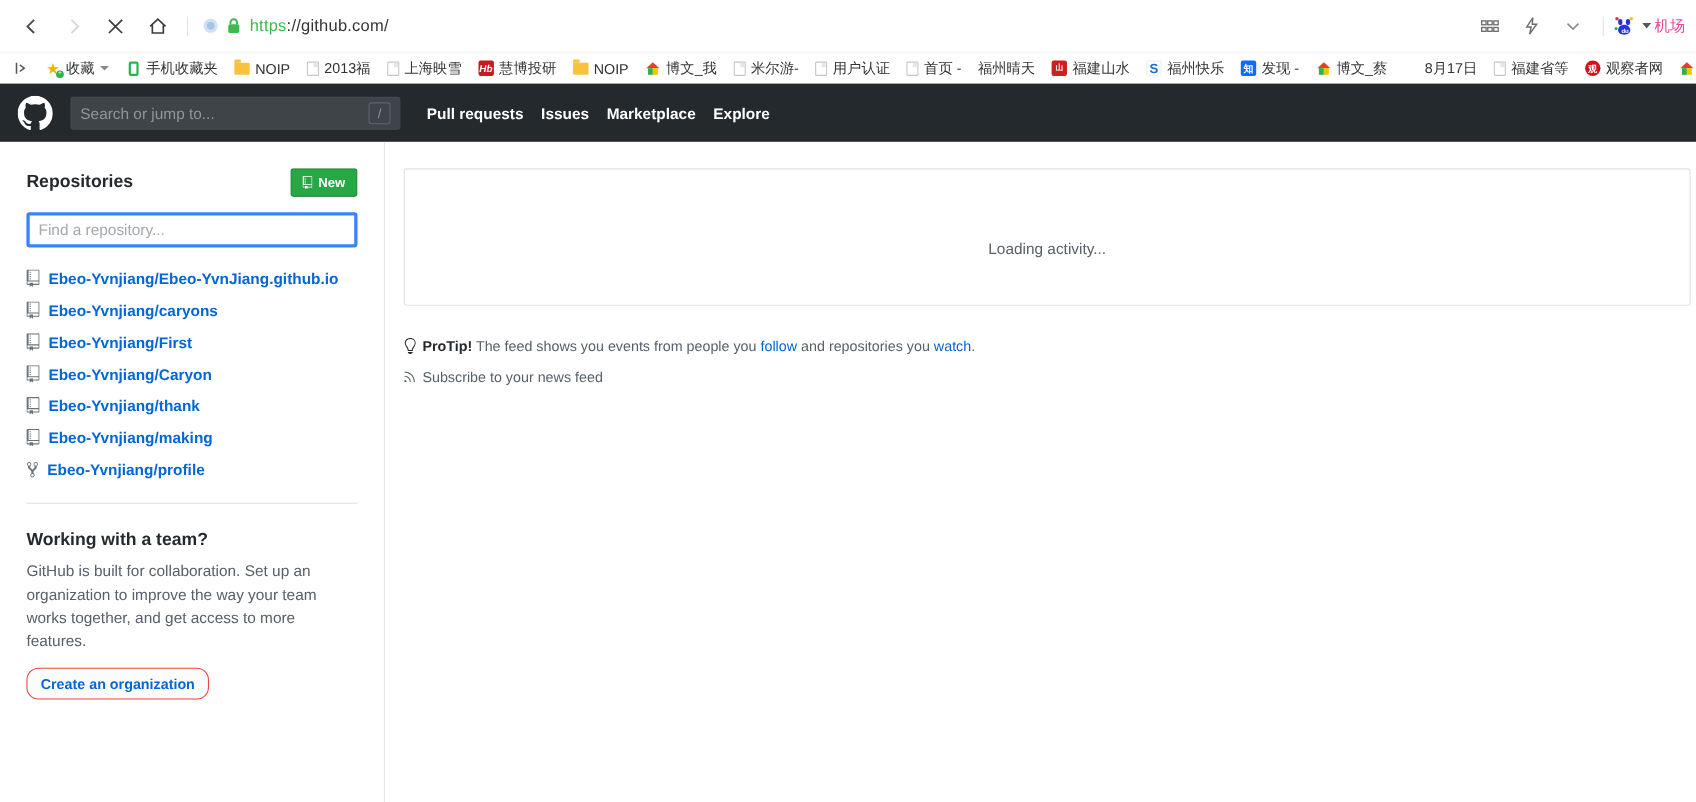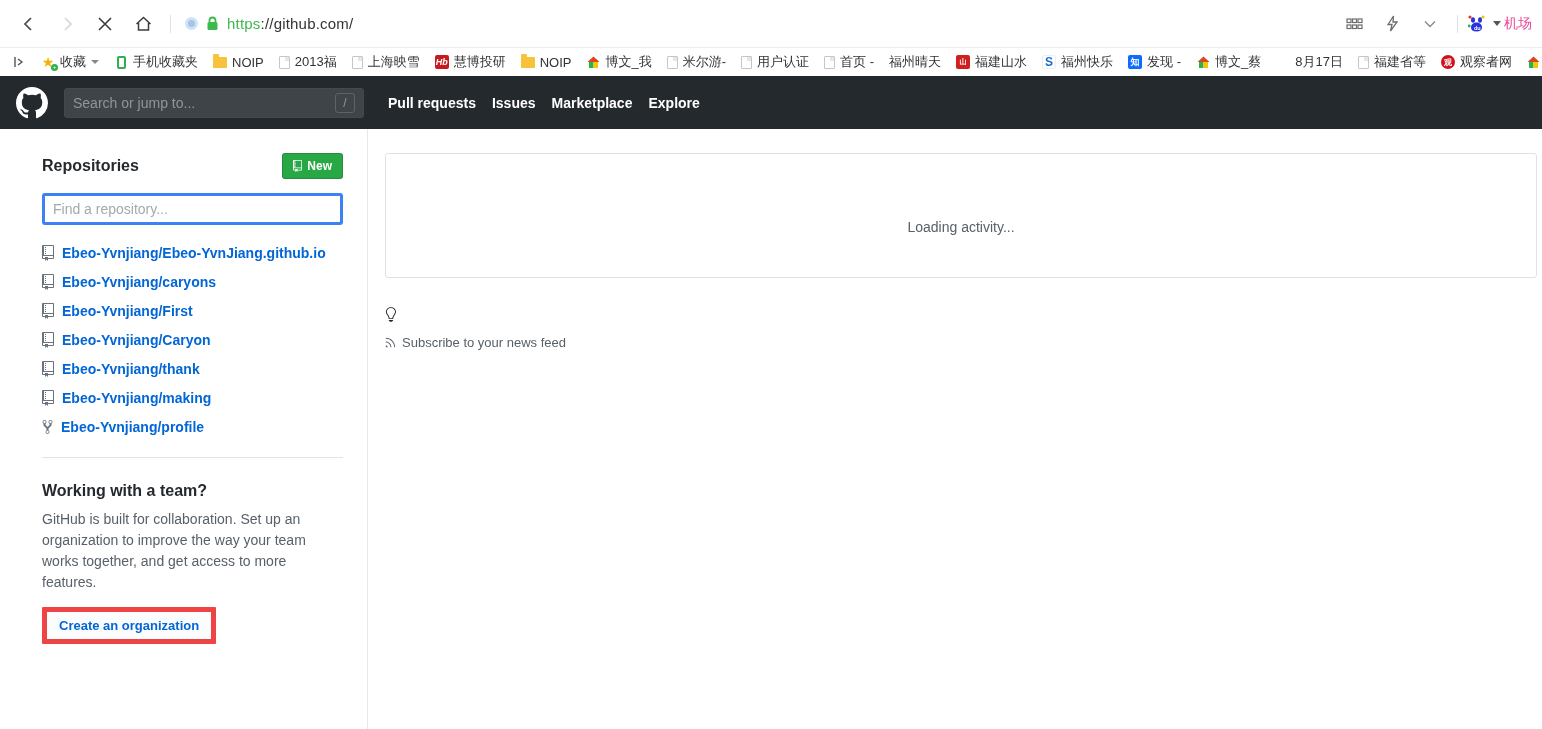--- a/index.html
+++ b/index.html
@@ -52,37 +52,37 @@
     display:flex; align-items:center; padding:0 8px; }
   .gh-search input { flex:1; background:transparent; border:none; outline:none; color:#cdd1d5; font-size:14px;
     font-family:inherit; }
   .gh-search input::placeholder { color:#8f969c; }
   .slash-hint { width:20px; height:20px; border:1px solid #5c636a; border-radius:3px; color:#8f969c; font-size:12px;
     display:flex; align-items:center; justify-content:center; }
   .gh-nav { display:flex; align-items:center; margin-left:16px; }
   .gh-nav a { color:#fff; font-size:14px; font-weight:bold; text-decoration:none; padding:0 8px; white-space:nowrap; }
 
   
-  .content { flex:1; display:flex; min-height:0; background:#fff;margin-left:18px; }
+  .content { flex:1; display:flex; min-height:0; background:#fff; }
   .sidebar { width:350px; flex:0 0 auto; border-right:1px solid #e6e8ea; padding:24px 24px 0 24px; }
   .side-head { display:flex; align-items:center; justify-content:space-between; }
   .side-title { font-size:16px; font-weight:bold; color:#24292e; }
   .btn-new { display:inline-flex; align-items:center; gap:5px; background:#28a745; color:#fff; font-size:12px; font-weight:bold;
     border:1px solid rgba(27,31,35,.2); border-radius:3px; padding:5px 10px; cursor:pointer; }
   .find-input { margin-top:14px; width:100%; height:32px; border:3px solid #3b82f6; border-radius:3px; padding:0 8px;
     font-size:14px; font-family:inherit; color:#24292e; outline:none; }
   .find-input::placeholder { color:#a3a9af; }
   .repo-list { margin-top:20px; }
   .repo-item { display:flex; align-items:center; gap:8px; margin-bottom:13px; }
   .repo-item a { color:#0366d6; font-size:14px; font-weight:bold; text-decoration:none; }
   .show-more { margin-top:7px; font-size:13px; color:#586069; cursor:pointer; }
   .side-div { border:none; border-top:1px solid #e1e4e8; margin:22px 0 24px 0; }
   .team-head { font-size:16px; font-weight:bold; color:#24292e; margin-bottom:9px; }
   .team-body { font-size:14px; line-height:21px; color:#586069; }
-  .btn-org { margin-top:14px; display:inline-block; background:#fbfcfd; border:5px solid #ef4444; border-radius:1px;
+  .btn-org { margin-top:14px; display:inline-block; background:#fbfcfd; border:1px solid #ef4444; border-radius:11px;
     padding:6px 12px; font-size:13px; font-weight:bold; color:#0366d6; cursor:pointer; font-family:inherit; }
 
   .main { flex:1; padding:24px 5px 0 17px; min-width:0; }
   .loading-box { height:125px; border:1px solid #dfe2e5; border-radius:3px; background:#fff;
     text-align:center; padding-top:64px; }
   .loading-text { font-size:14px; color:#586069; }
   .protip { margin-top:29px; display:flex; align-items:center; gap:6px; font-size:13px; color:#586069; }
   .protip b { color:#24292e; }
   .protip a { color:#0366d6; text-decoration:none; }
   .subscribe { margin-top:13px; display:flex; align-items:center; gap:6px; font-size:13px; color:#586069; }
@@ -368,20 +368,27 @@
 
     <main class="main">
       <div class="loading-box">
         <span class="loading-text">Loading activity...</span>
       </div>
 
       <div class="protip">
         <svg width="11" height="15" viewBox="0 0 12 16">
             <path fill="#24292e" fill-rule="evenodd" d="M6.5 0C3.48 0 1 2.19 1 5c0 .92.55 2.25 1 3 1.34 2.25 1.78 2.78 2 4v1h5v-1c.22-1.22.66-1.75 2-4 .45-.75 1-2.08 1-3 0-2.81-2.48-5-5.5-5zm3.64 7.48c-.25.44-.47.8-.67 1.11-.86 1.41-1.25 2.06-1.45 3.23-.02.05-.02.11-.02.17H5c0-.06 0-.13-.02-.17-.2-1.17-.59-1.83-1.45-3.23-.2-.31-.42-.67-.67-1.11C2.44 6.78 2 5.65 2 5c0-2.2 2.02-4 4.5-4 1.22 0 2.36.42 3.22 1.19C10.55 2.94 11 3.94 11 5c0 .66-.44 1.78-.86 2.48zM4 14h5c-.23 1.14-1.3 2-2.5 2s-2.27-.86-2.5-2z"></path>
           </svg>
+        <span>
+          <b>ProTip!</b>
+          <span>The feed shows you events from people you</span>
+          <a>follow</a>
+          <span>and repositories you</span>
+          <a>watch</a><span>.</span>
+        </span>
       </div>
 
       <div class="subscribe">
         <svg width="11" height="15" viewBox="0 0 10 16">
             <path fill="#586069" fill-rule="evenodd" d="M2 13H0v-2c1.11 0 2 .89 2 2zM0 3v1a9 9 0 019 9h1C10 7.48 5.52 3 0 3zm0 4v1c2.75 0 5 2.25 5 5h1c0-3.31-2.69-6-6-6z"></path>
           </svg>
         <a>Subscribe to your news feed</a>
       </div>
     </main>
 

